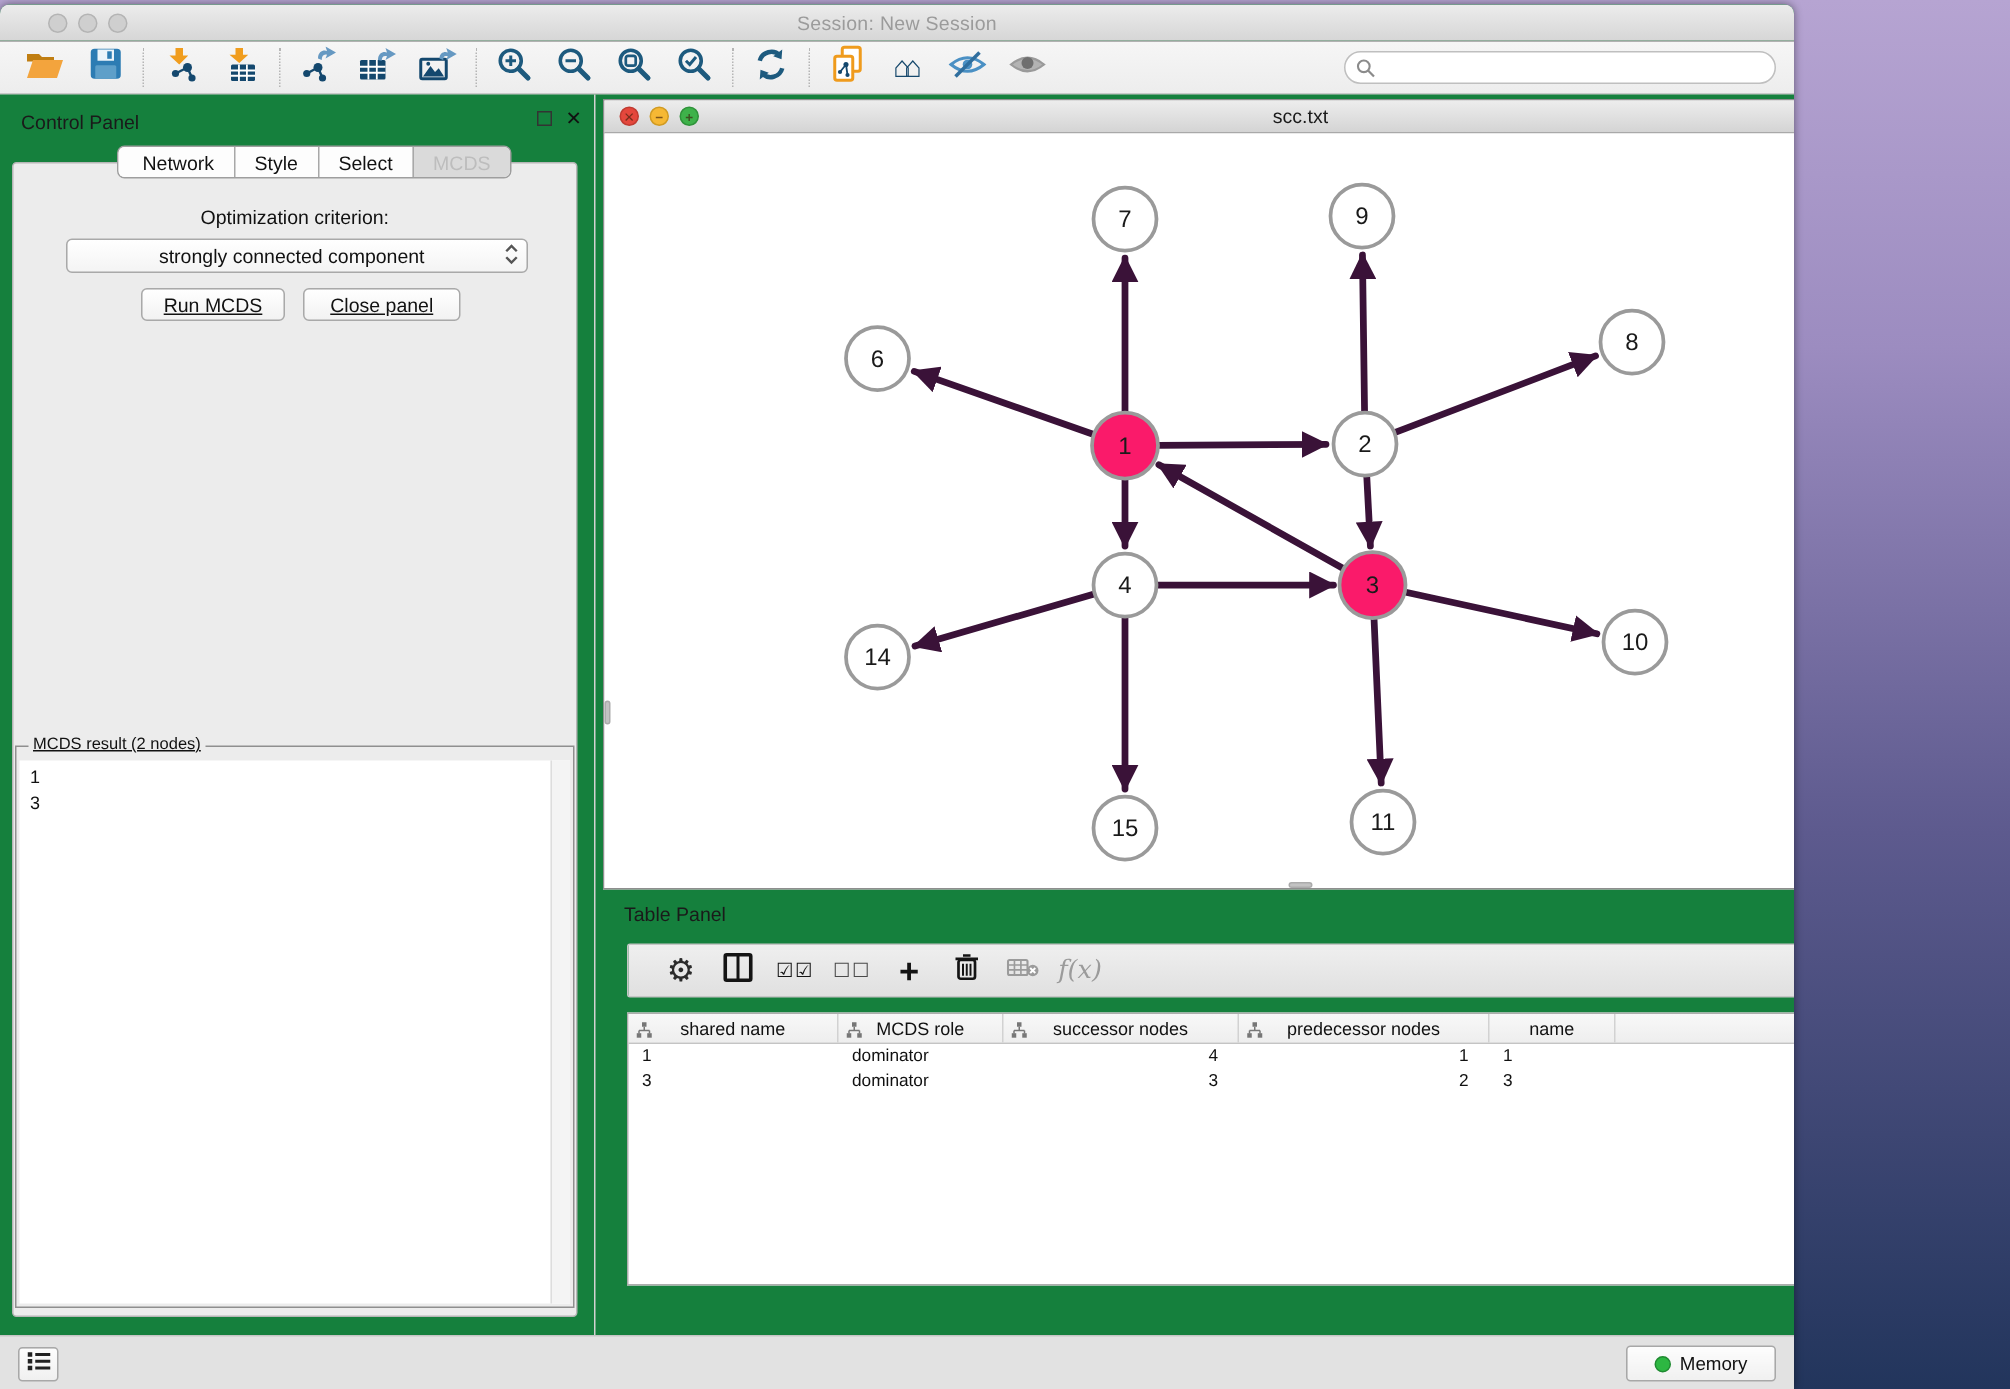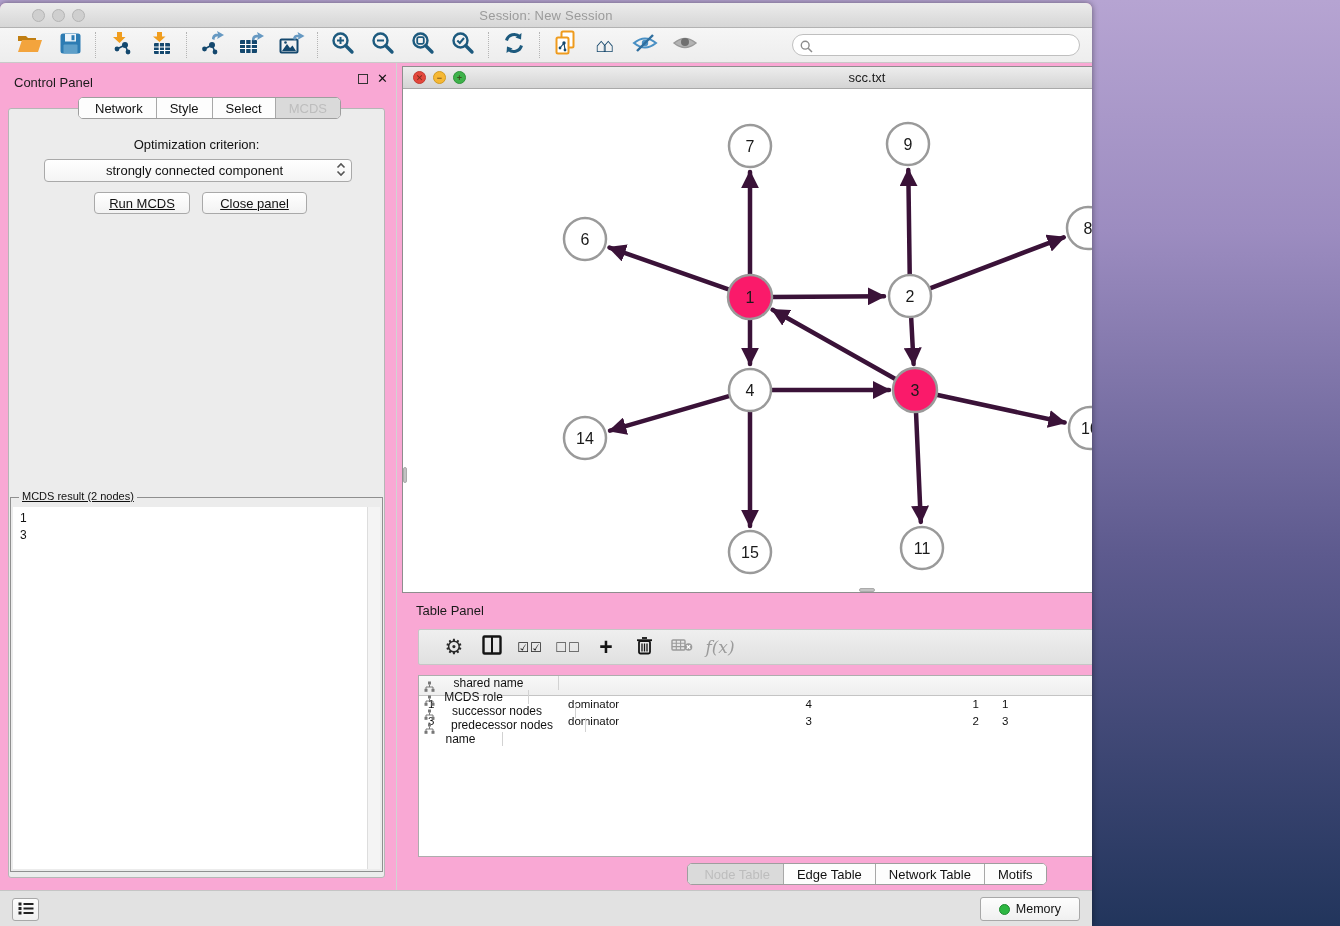--- a/index.html
+++ b/index.html
@@ -3,22 +3,22 @@
 <meta charset="utf-8">
 <style>
   * { margin:0; padding:0; box-sizing:border-box; }
   html,body { width:1340px; height:926px; overflow:hidden; }
   body {
     font-family:"Liberation Sans","DejaVu Sans",sans-serif;
     background:linear-gradient(180deg,#b6a4d2 0%,#9c8cc0 25%,#5d5a8e 60%,#22355c 100%);
   }
   .abs { position:absolute; }
   .app {
-    position:absolute; left:0; top:3px; width:1092px; height:923px;
-    background:#f9a8d4; border-radius:6px 6px 0 0; overflow:hidden;
+    position:absolute; left:0; top:3px; width:1196px; height:923px;
+    background:#15803d; border-radius:6px 6px 0 0; overflow:hidden;
     box-shadow:0 0 6px rgba(0,0,0,.45);
   }
   
   .titlebar {
     position:absolute; left:0; top:0; width:100%; height:25px;
     background:linear-gradient(#ececec,#d6d6d6); border-bottom:1px solid #b2b2b2;
   }
   .title-text {
     position:absolute; width:100%; top:5px; text-align:center;
     font-size:13px; color:#9b9b9b; letter-spacing:.2px;
@@ -87,21 +87,21 @@
   
   .tp-toolbar { background:linear-gradient(#efefef,#e0e0e0); border:1px solid #c6c6c6;
     border-radius:2px; display:flex; align-items:center; padding-left:16px; }
   .tp-icon { width:38px; height:28px; display:flex; align-items:center; justify-content:center; }
   .gear-glyph { font-size:21px; color:#2b2b2b; }
   .check-pair { font-size:13px; color:#141414; letter-spacing:1px; font-family:"DejaVu Sans",sans-serif; }
   .plus-glyph { font-size:23px; font-weight:bold; color:#141414; }
   .fx-glyph { font-family:"DejaVu Serif",serif; font-style:italic; font-size:17px; color:#9b9b9b; }
   .grid-table { background:#fff; border:1px solid #adadad; overflow:hidden; }
   .thead { display:flex; height:20px; background:linear-gradient(#f8f8f8,#eeeeee);
-    border-bottom:1px solid #c4c4c4;flex-direction:column; }
+    border-bottom:1px solid #c4c4c4; }
   .th { position:relative; display:flex; align-items:center; justify-content:center;
     font-size:12px; color:#111; border-right:1px solid #d2d2d2; }
   .th .col-icon { position:absolute; left:5px; top:5px; }
   .tr { display:flex; height:16.5px; }
   .td { font-size:11.5px; color:#111; line-height:16.5px; white-space:nowrap; overflow:hidden; }
   
   .statusbar { position:absolute; left:0; bottom:0; width:100%; height:36px;
     background:#e2e2e2; border-top:1px solid #c5c5c5; }
   .status-btn { background:linear-gradient(#fdfdfd,#f0f0f0); border:1px solid #a8a8a8;
     border-radius:3px; display:flex; align-items:center; justify-content:center; }
@@ -520,28 +520,20 @@
           <div class="tr">
             <div class="td" style="width: 140px; text-align: left; padding: 0px 4px 0px 9px;">3</div>
             <div class="td" style="width: 110px; text-align: left; padding: 0px 4px 0px 9px;">dominator</div>
             <div class="td" style="width: 157px; text-align: right; padding: 0px 14px 0px 4px;">3</div>
             <div class="td" style="width: 167px; text-align: right; padding: 0px 14px 0px 4px;">2</div>
             <div class="td" style="width: 84px; text-align: left; padding: 0px 4px 0px 9px;">3</div>
           </div>
         </div>
     </div>
 
-    <div class="abs" style="left:0;top:268px;width:930px;display:flex;justify-content:center">
-      <div class="seg-tabs" id="table-tabs">
-          <div class="seg active">Node Table</div>
-          <div class="seg">Edge Table</div>
-          <div class="seg">Network Table</div>
-          <div class="seg">Motifs</div>
-        </div>
-    </div>
   </div>
 
   <div class="statusbar">
     <div class="abs status-btn" style="left:12px;top:7px;width:27px;height:23px">
       <span>
         <svg width="16" height="13" viewBox="0 0 16 13">
             <rect x="0.5" y="0.5" width="3" height="3" fill="#222"></rect>
             <rect x="0.5" y="5" width="3" height="3" fill="#222"></rect>
             <rect x="0.5" y="9.5" width="3" height="3" fill="#222"></rect>
             <path d="M5.5 2 h10 M5.5 6.5 h10 M5.5 11 h10" stroke="#222" stroke-width="2"></path>

